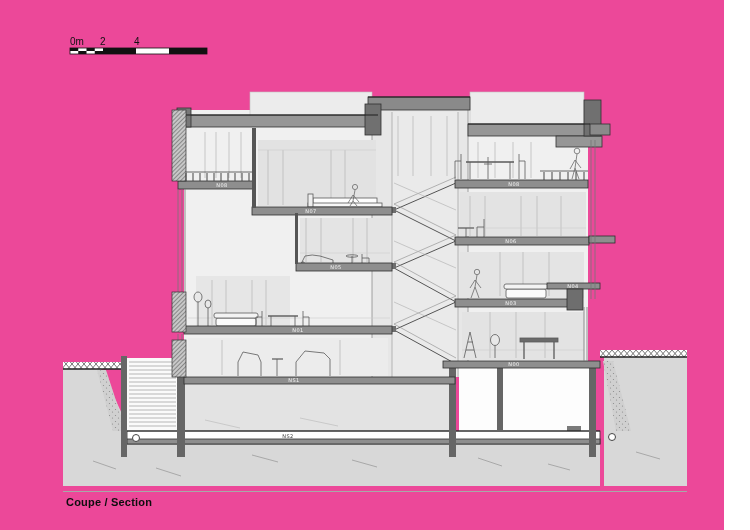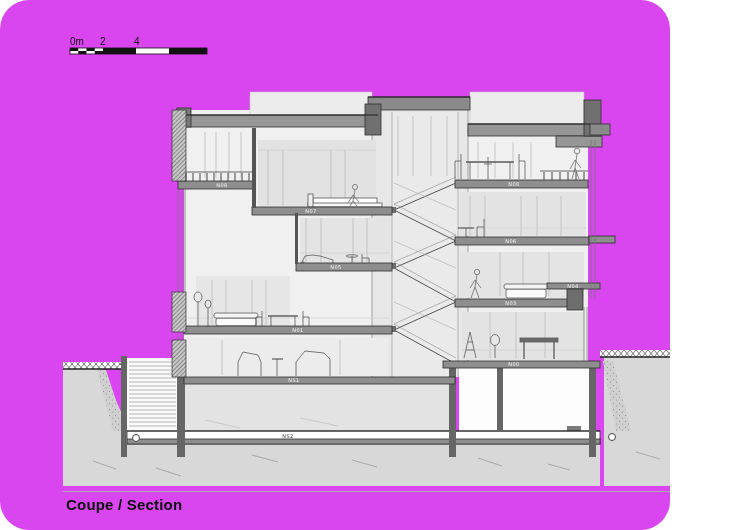--- a/index.html
+++ b/index.html
@@ -1,23 +1,23 @@
 <!DOCTYPE html>
 <html><head>
 <meta charset="utf-8">
 <style>
   html,body{margin:0;padding:0;background:#fff;}
-  .sheet{position:relative;width:670px;height:530px;background:#d946ef;overflow:hidden;
-         font-family:"Liberation Sans",sans-serif;border-radius:29px;}
+  .sheet{position:relative;width:724px;height:530px;background:#ec4899;overflow:hidden;
+         font-family:"Liberation Sans",sans-serif;}
   .sheet svg{position:absolute;left:0;top:0;}
   .flabel{position:absolute;transform:translate(-50%,-50%);font-size:5px;line-height:5px;
           color:#f5f5f5;letter-spacing:.4px;font-family:"DejaVu Sans",sans-serif;white-space:nowrap;}
   .flabel.dark{color:#3d3d3d;}
   .scale-label{position:absolute;font-size:10px;color:#111;font-family:"Liberation Sans",sans-serif;}
-  .title{position:absolute;left:66px;top:496px;font-size:15px;font-weight:bold;color:#0d0d0d;
+  .title{position:absolute;left:66px;top:496px;font-size:11px;font-weight:bold;color:#0d0d0d;
          font-family:"Liberation Sans",sans-serif;letter-spacing:.2px;}
   .sepline{position:absolute;left:63px;top:491px;width:624px;height:0;border-top:1px solid #a8a8a8;}
 </style>
 </head>
 <body>
 
 <div class="sheet">
 
 <svg width="750" height="530" viewBox="0 0 750 530">
   <defs>

